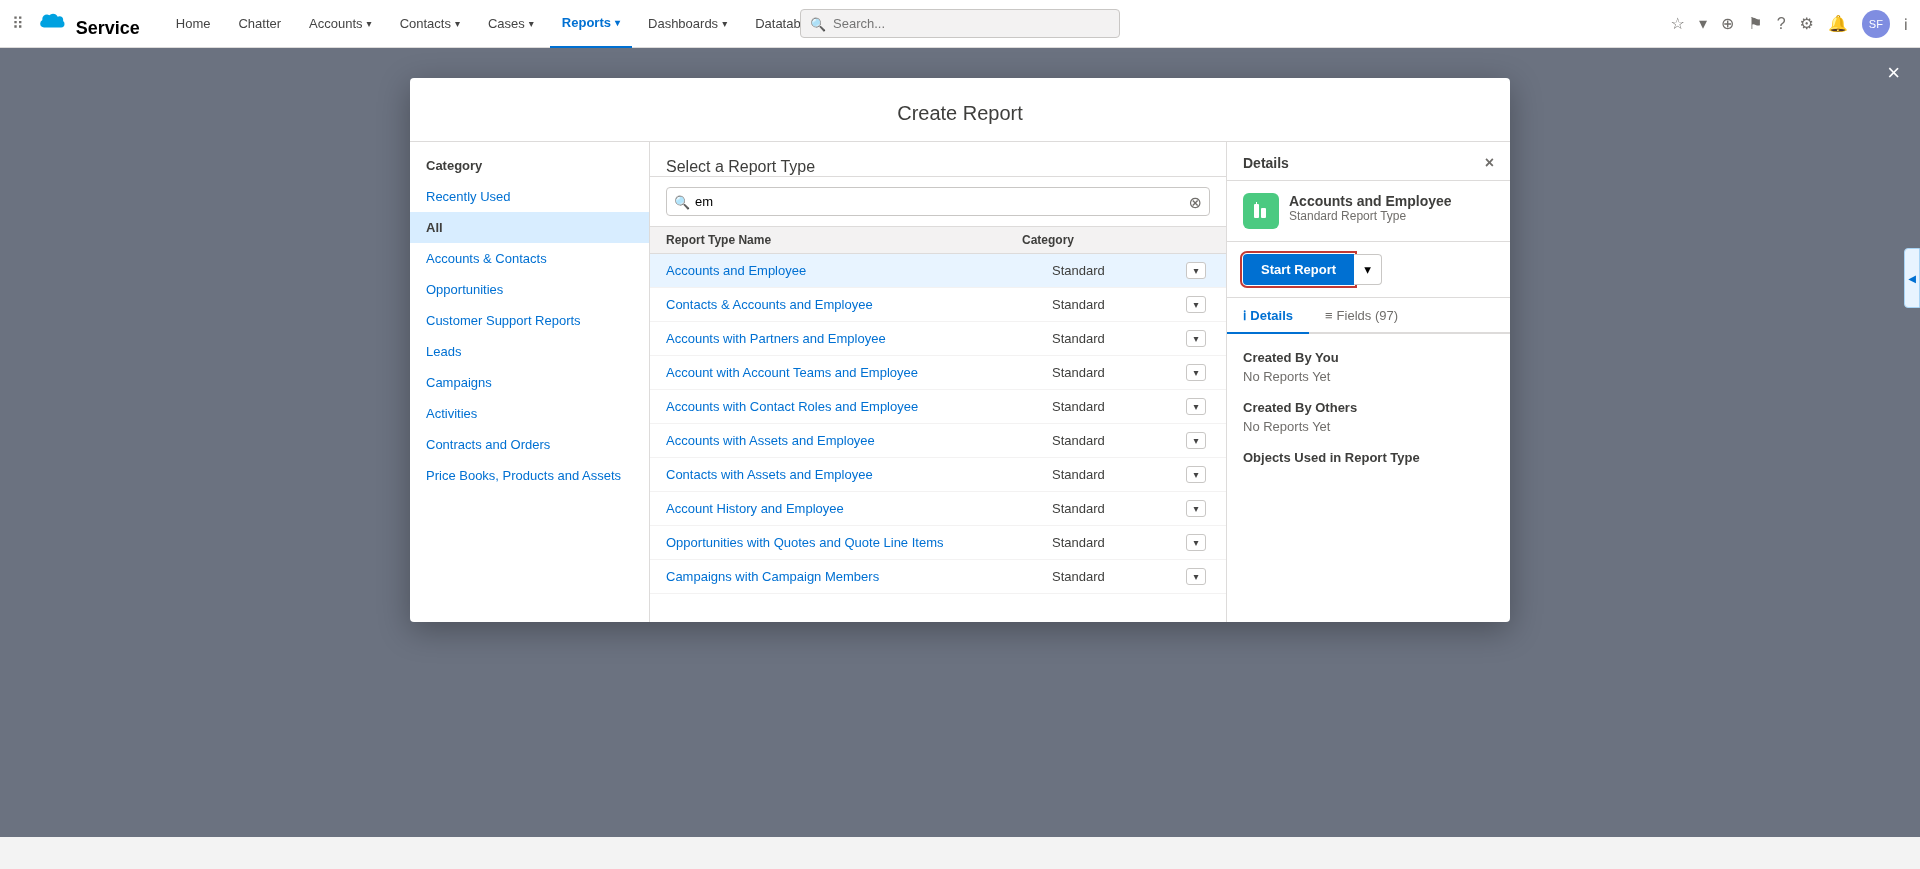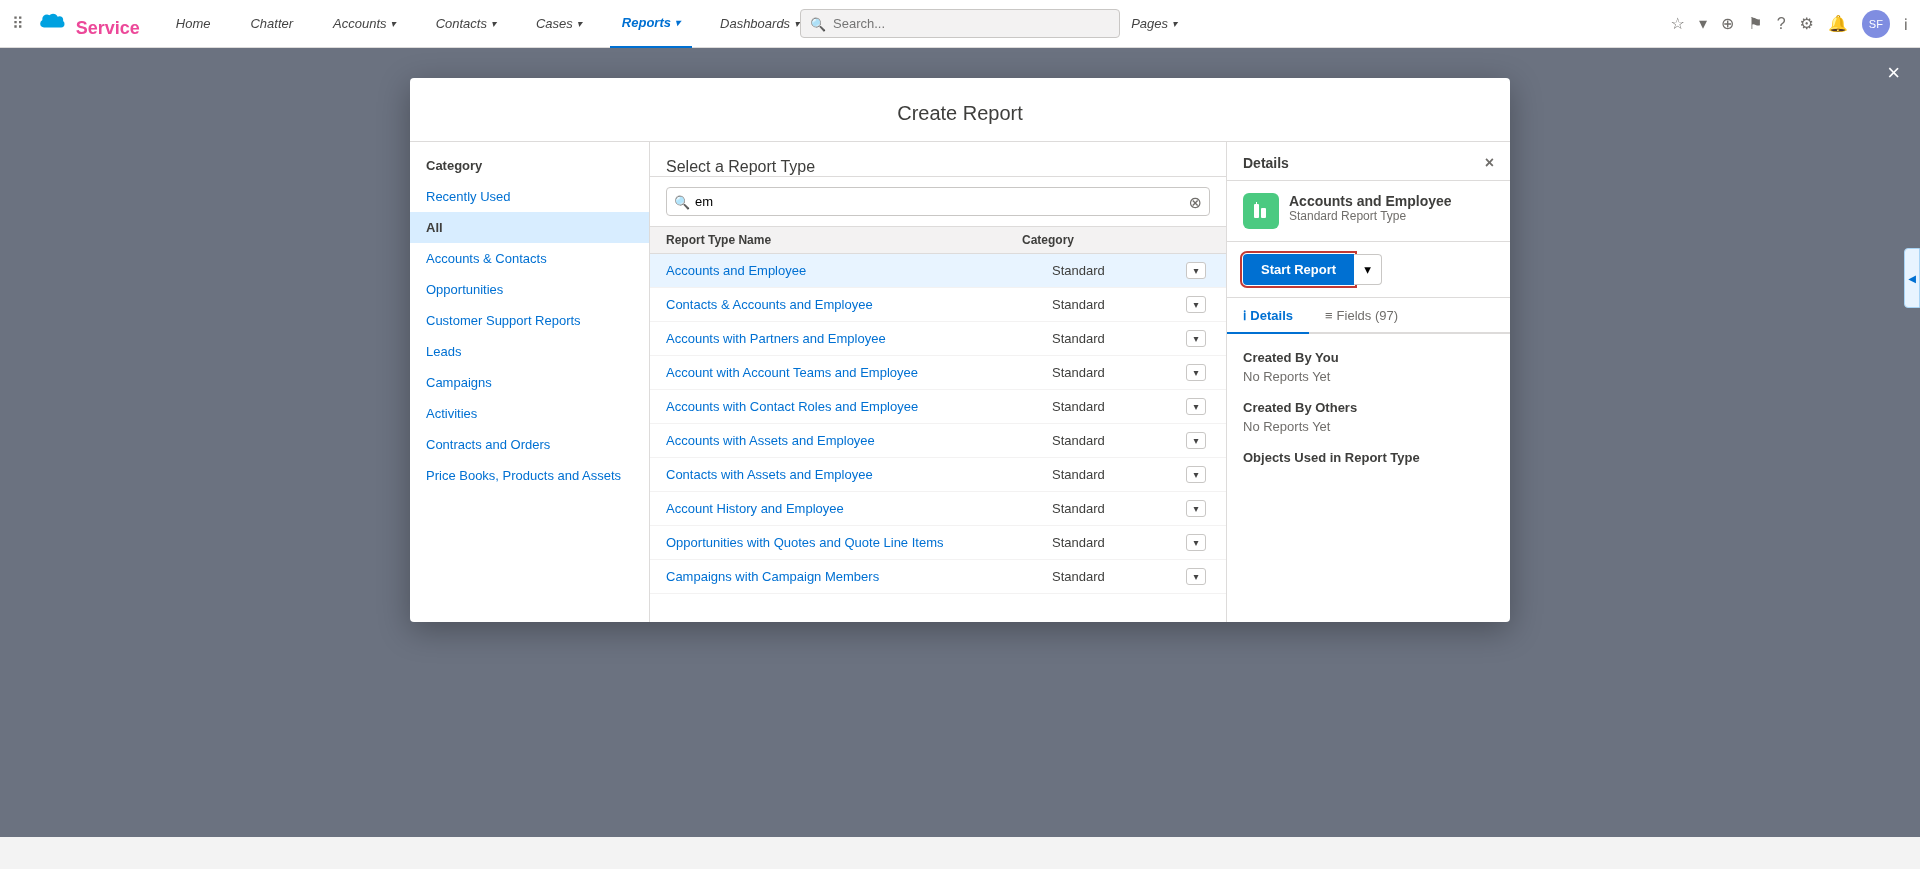--- a/index.html
+++ b/index.html
@@ -18,21 +18,21 @@
     }
     .nav-logo {
       width: 32px;
       height: 32px;
       margin-right: 8px;
       flex-shrink: 0;
     }
     .nav-app-name {
       font-size: 18px;
       font-weight: 700;
-      color: #ec4899;
+      color: #000000;
       margin-right: 16px;
       margin-top: 9px;
     }
     .nav-search {
       position: absolute;
       left: 50%;
       transform: translateX(-50%);
       width: 320px;
     }
     .nav-search input {
@@ -47,23 +47,22 @@
       position: absolute;
       left: 10px;
       top: 50%;
       transform: translateY(-50%);
       color: #706e6b;
       font-size: 13px;
     }
     .nav-menu {
       display: flex;
       align-items: center;
-      gap: 16px;
+      gap: 4px;
       margin-left: 8px;
-      font-style: italic;
     }
     .nav-menu-item {
       display: flex;
       align-items: center;
       padding: 0 12px;
       height: 48px;
       font-size: 13px;
       color: #444;
       cursor: pointer;
       white-space: nowrap;

